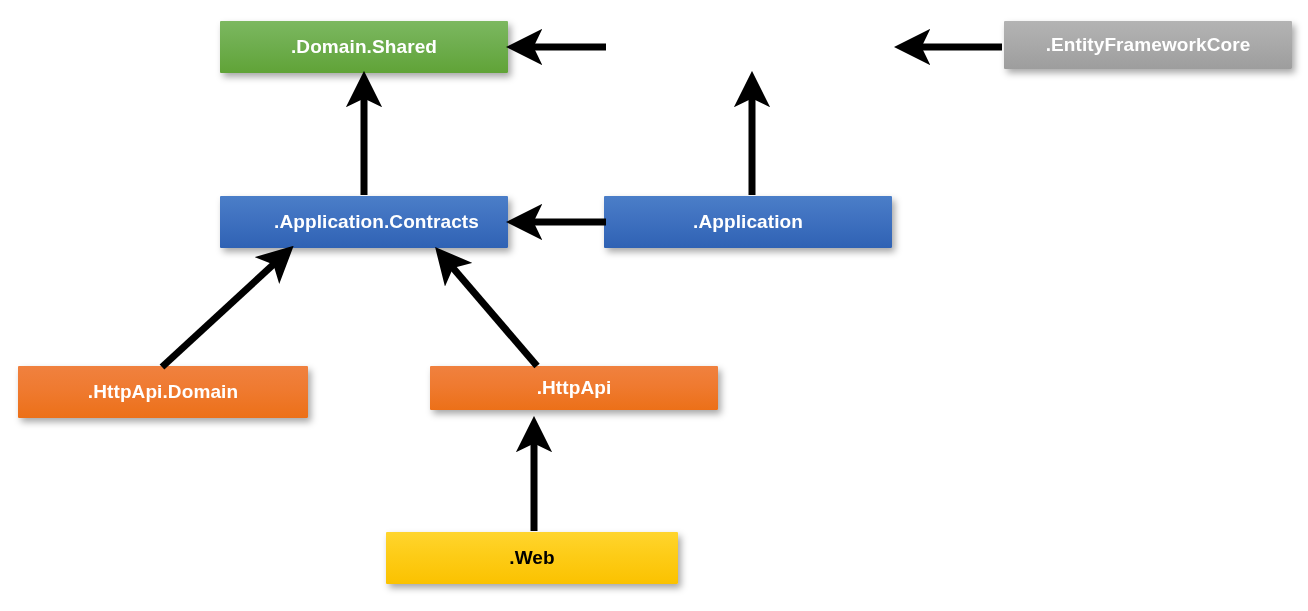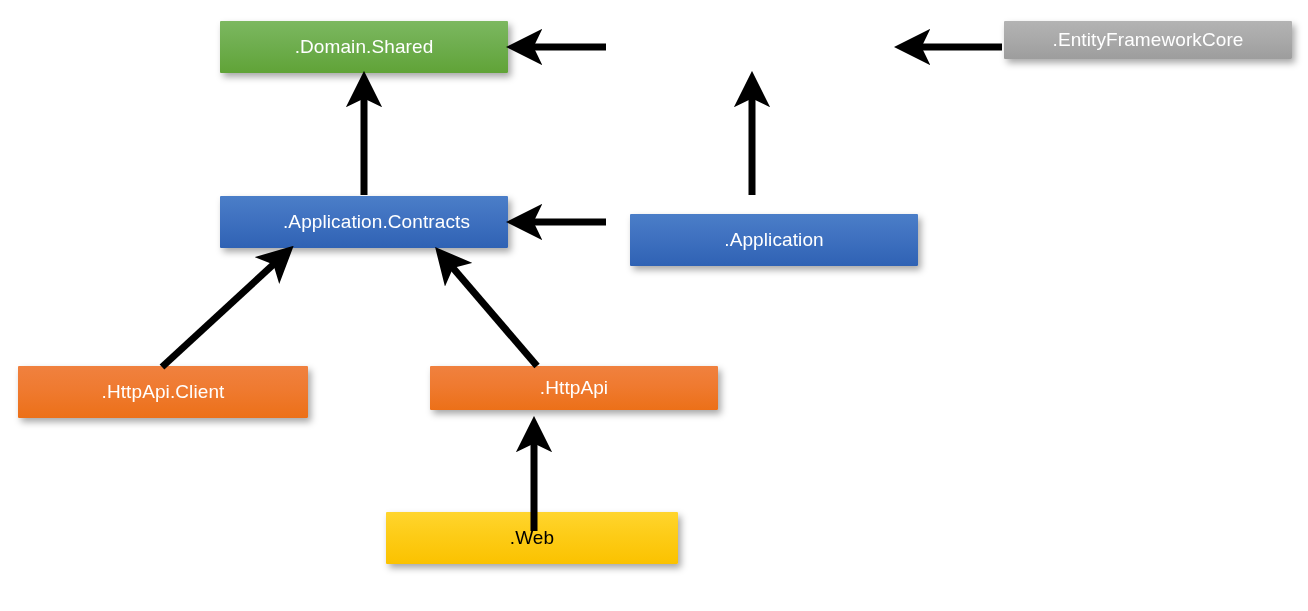--- a/index.html
+++ b/index.html
@@ -16,21 +16,21 @@
     height: 611px;
     background: #ffffff;
     overflow: hidden;
   }
   .node {
     position: absolute;
     display: flex;
     align-items: center;
     justify-content: center;
     box-sizing: border-box;
-    font-weight: normal;
+    font-weight: bold;
     font-size: 19px;
     letter-spacing: 0.1px;
     color: #ffffff;
     text-align: center;
     border-radius: 1px;
     box-shadow: 3px 4px 7px rgba(0,0,0,0.35);
     z-index: 3;
     white-space: nowrap;
   }
   .node.green {
@@ -77,20 +77,20 @@
         <line x1="364" y1="195" x2="364" y2="80" stroke="#000000" stroke-width="7" marker-end="url(#arrowhead)"></line>
         <line x1="752" y1="195" x2="752" y2="80" stroke="#000000" stroke-width="7" marker-end="url(#arrowhead)"></line>
         <line x1="606" y1="222" x2="515" y2="222" stroke="#000000" stroke-width="7" marker-end="url(#arrowhead)"></line>
         <line x1="162" y1="367" x2="287" y2="252" stroke="#000000" stroke-width="7" marker-end="url(#arrowhead)"></line>
         <line x1="537" y1="366" x2="441" y2="254" stroke="#000000" stroke-width="7" marker-end="url(#arrowhead)"></line>
         <line x1="534" y1="531" x2="534" y2="425" stroke="#000000" stroke-width="7" marker-end="url(#arrowhead)"></line>
       </g>
   </svg>
 
   <div class="node green" style="left: 220px; top: 21px; width: 288px; height: 52px;">.Domain.Shared</div>
-  <div class="node gray" style="left: 1004px; top: 21px; width: 288px; height: 38px;">.EntityFrameworkCore</div>
+  <div class="node gray" style="left: 1004px; top: 21px; width: 288px; height: 48px;">.EntityFrameworkCore</div>
   <div class="node blue" style="left: 220px; top: 196px; width: 288px; height: 52px; padding-left: 25px;">.Application.Contracts</div>
-  <div class="node blue" style="left: 630px; top: 196px; width: 288px; height: 52px; margin-top: 18px;">.Application</div>
-  <div class="node orange" style="left: 18px; top: 366px; width: 290px; height: 52px;">.HttpApi.Client</div>
+  <div class="node blue" style="left: 604px; top: 196px; width: 288px; height: 52px;">.Application</div>
+  <div class="node orange" style="left: 18px; top: 366px; width: 290px; height: 52px;">.HttpApi.Domain</div>
   <div class="node orange" style="left: 390px; top: 366px; width: 288px; height: 44px; margin-left: 40px;">.HttpApi</div>
-  <div class="node yellow" style="left: 386px; top: 512px; width: 292px; height: 52px;">.Web</div>
+  <div class="node yellow" style="left: 386px; top: 532px; width: 292px; height: 52px;">.Web</div>
 
 </div>
 
 </body></html>

